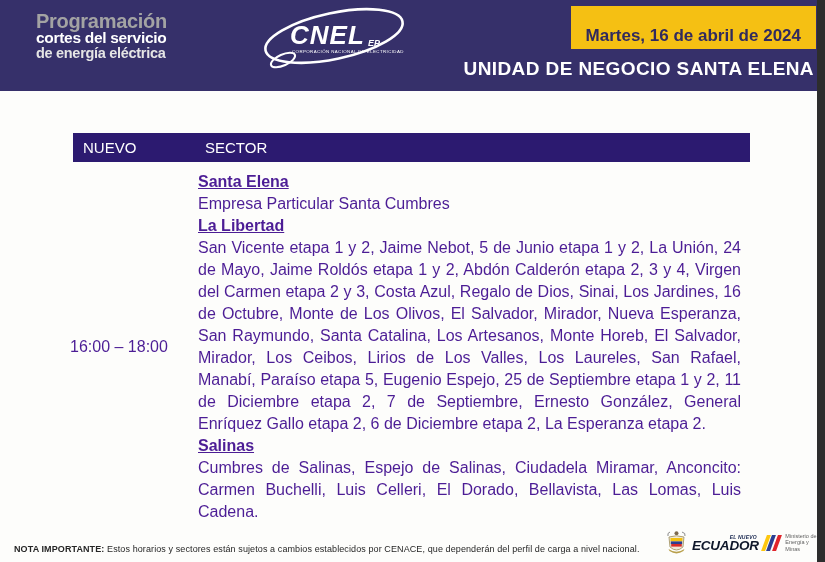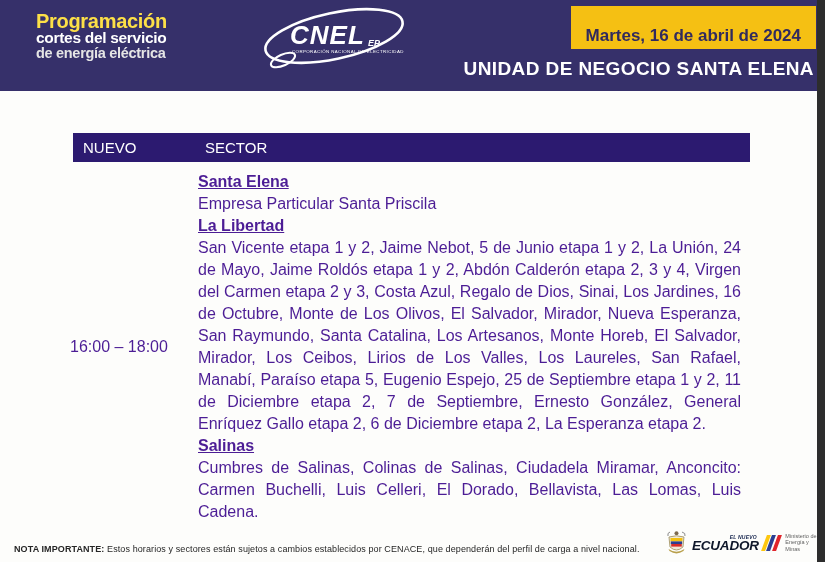--- a/index.html
+++ b/index.html
@@ -18,21 +18,21 @@
     background: #2d2d2d;
   }
 
   
   .header {
     position: absolute; top: 0; left: 0;
     width: 817px; height: 91px;
     background: #36306a;
   }
   .header-title { position: absolute; left: 36px; top: 11px; letter-spacing: -0.3px; }
-  .header-title .t1 { color: #fde047; font-weight: bold; font-size: 20px; line-height: 20px; }
+  .header-title .t1 { color: #a3a3a3; font-weight: bold; font-size: 20px; line-height: 20px; }
   .header-title .t2 { color: #ffffff; font-weight: bold; font-size: 15.5px; line-height: 14px; }
   .header-title .t3 { color: #e5e5e5; font-weight: bold; font-size: 14.5px; line-height: 15px; margin-top: 1px; }
 
   .cnel-logo { position: absolute; left: 256px; top: 5px; }
 
   .date-badge {
     position: absolute; top: 6px; right: 1px;
     height: 43px; line-height: 43px;
     padding: 8px 15px;
     background: #f5c013;
@@ -127,25 +127,25 @@
 
 <div class="table-bar">
   <div class="col-hora">NUEVO</div>
   <div class="col-sector">SECTOR</div>
 </div>
 
 <div class="table-row">
   <div class="hora-cell">16:00 – 18:00</div>
   <div class="sector-cell">
     <div class="section-title">Santa Elena</div>
-    <div class="section-text">Empresa Particular Santa Priscila</div>
+    <div class="section-text">Empresa Particular Santa Cumbres</div>
     <div class="section-title">La Libertad</div>
     <div class="section-text">San Vicente etapa 1 y 2, Jaime Nebot, 5 de Junio etapa 1 y 2, La Unión, 24 de Mayo, Jaime Roldós etapa 1 y 2, Abdón Calderón etapa 2, 3 y 4, Virgen del Carmen etapa 2 y 3, Costa Azul, Regalo de Dios, Sinai, Los Jardines, 16 de Octubre, Monte de Los Olivos, El Salvador, Mirador, Nueva Esperanza, San Raymundo, Santa Catalina, Los Artesanos, Monte Horeb, El Salvador, Mirador, Los Ceibos, Lirios de Los Valles, Los Laureles, San Rafael, Manabí, Paraíso etapa 5, Eugenio Espejo, 25 de Septiembre etapa 1 y 2, 11 de Diciembre etapa 2, 7 de Septiembre, Ernesto González, General Enríquez Gallo etapa 2, 6 de Diciembre etapa 2, La Esperanza etapa 2.</div>
     <div class="section-title">Salinas</div>
-    <div class="section-text">Cumbres de Salinas, Colinas de Salinas, Ciudadela Miramar, Anconcito: Carmen Buchelli, Luis Celleri, El Dorado, Bellavista, Las Lomas, Luis Cadena.</div>
+    <div class="section-text">Cumbres de Salinas, Espejo de Salinas, Ciudadela Miramar, Anconcito: Carmen Buchelli, Luis Celleri, El Dorado, Bellavista, Las Lomas, Luis Cadena.</div>
   </div>
 </div>
 
 <div class="footer-note">
   <b>NOTA IMPORTANTE:</b><span> Estos horarios y sectores están sujetos a cambios establecidos por CENACE, que dependerán del perfil de carga a nivel nacional.</span>
 </div>
 
 <div class="gov-logo">
   <svg class="coat" viewBox="0 0 21 25">
     <path d="M2 6 Q1 3 4 2 M19 6 Q20 3 16 2" stroke="#8a8a8a" stroke-width="1" fill="none"></path>

